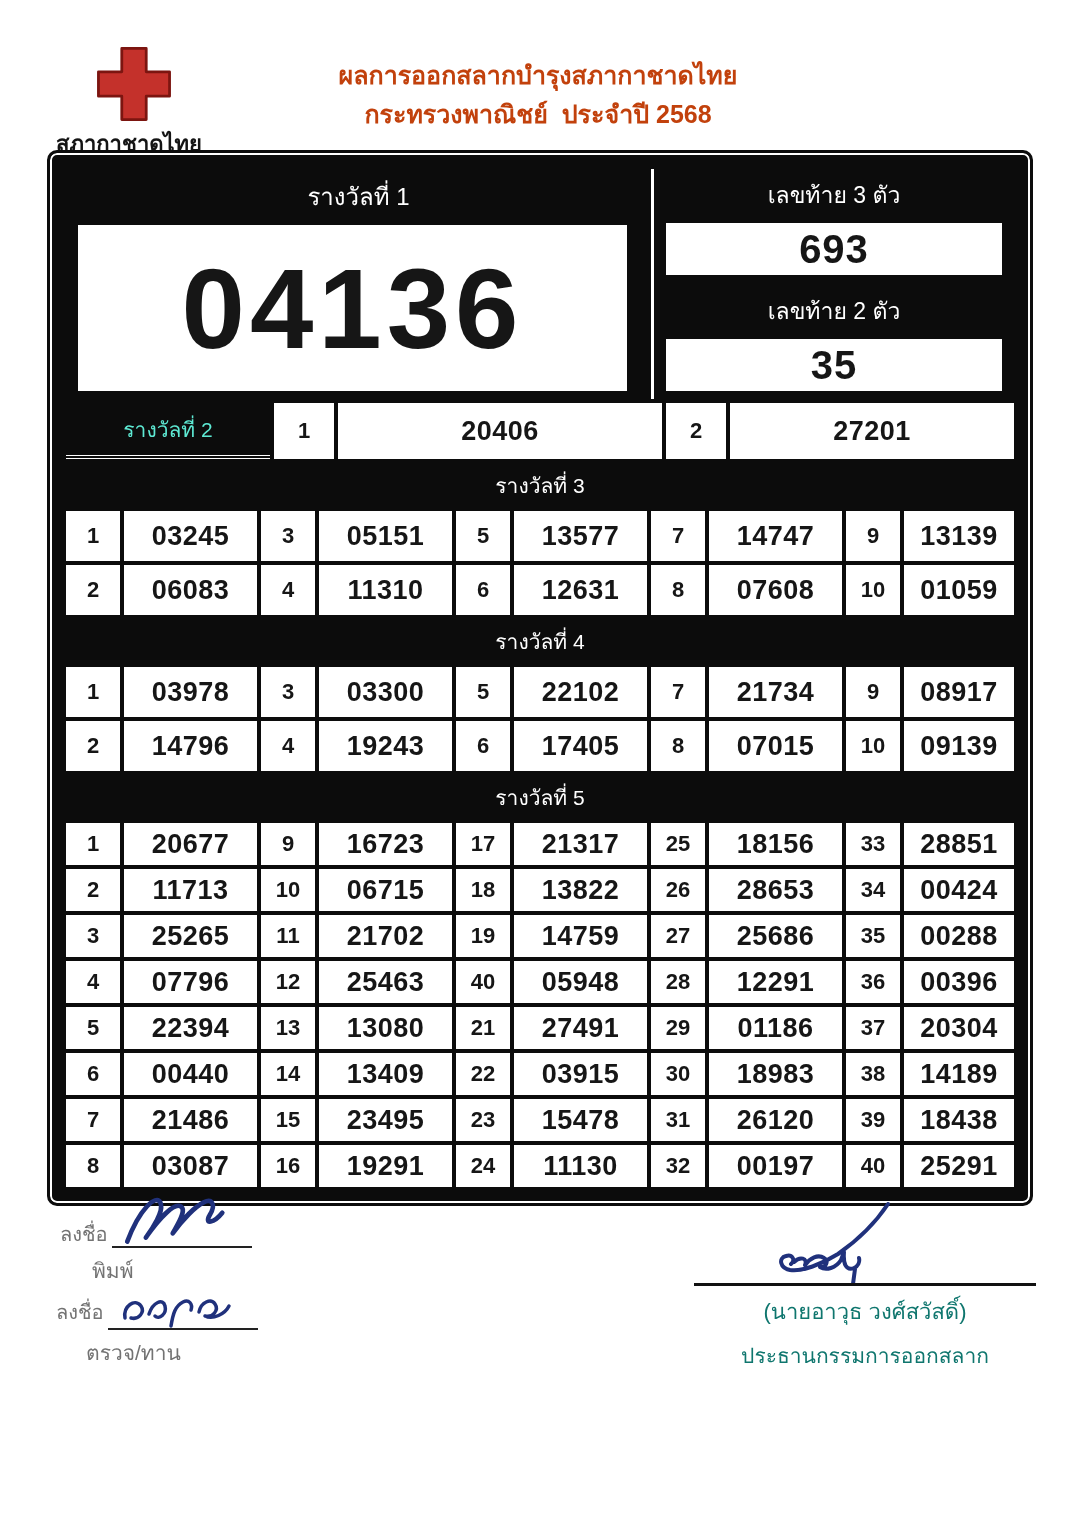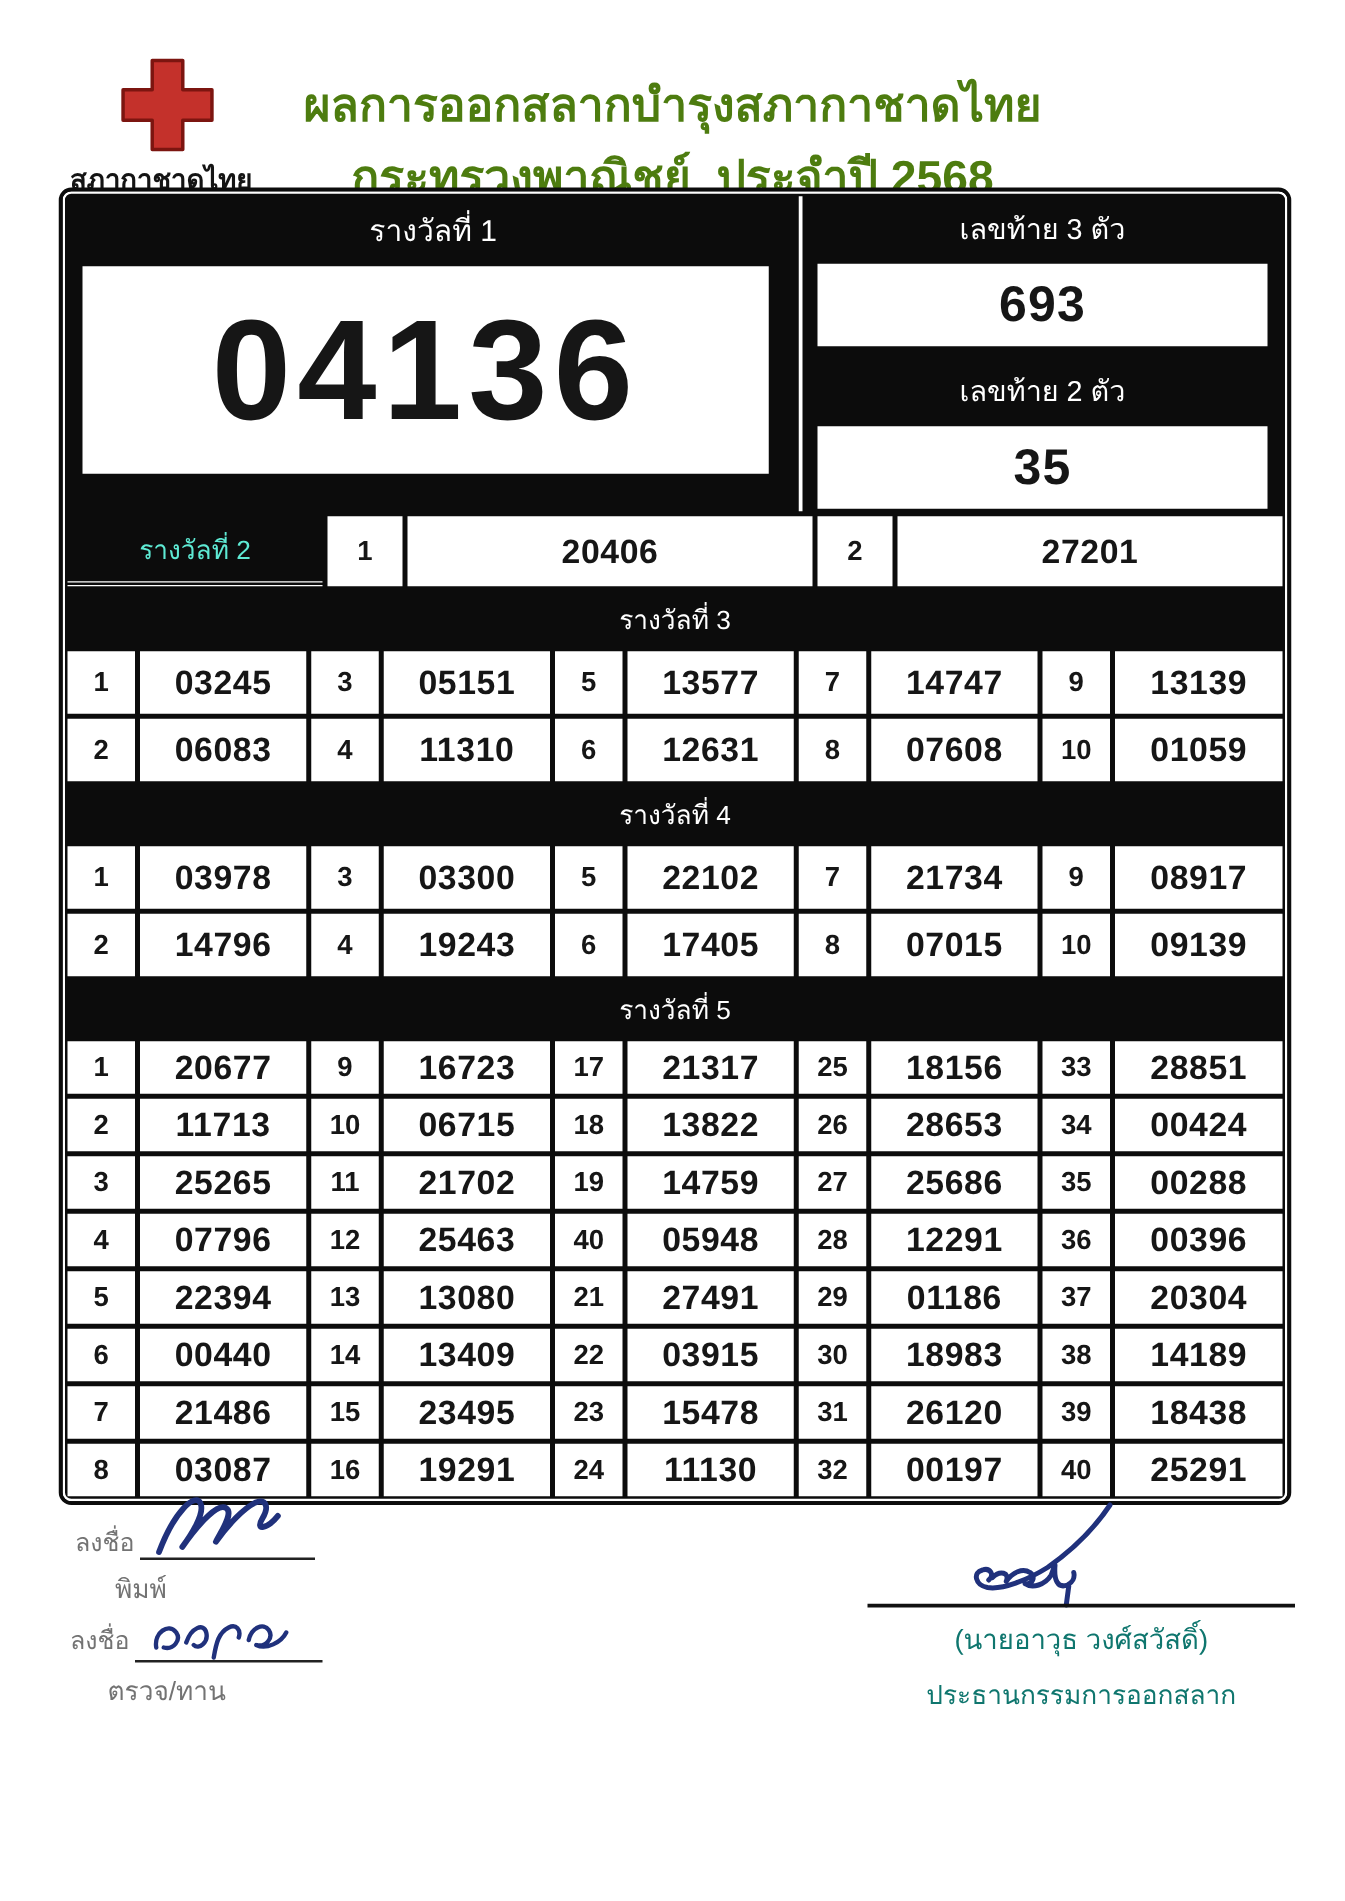--- a/index.html
+++ b/index.html
@@ -9,39 +9,39 @@
     position:relative; width:1076px; height:1521px; margin:0 auto;
     background:#fff; overflow:hidden; color:#111;
   }
 
   
   .logo-block { position:absolute; left:56px; top:44px; width:190px; }
   .cross-wrap { margin-left:38px; width:80px; height:80px; }
   .org-th { font-size:22px; font-weight:700; color:#141414; letter-spacing:0; margin-top:2px; }
   .org-en { font-size:8.5px; font-weight:700; color:#c4312b; letter-spacing:1px; margin-left:10px; margin-top:2px; }
   .title-block { position:absolute; left:0; right:0; top:56px; text-align:center; }
-  .title-line { font-size:37px; font-weight:700; color:#4d7c0f; white-space:pre; line-height:1.55; }
+  .title-line { font-size:25px; font-weight:700; color:#c2410c; white-space:pre; line-height:1.55; }
 
   
   .sheet {
     position:absolute; left:47px; top:150px; width:986px;
     background:#0c0c0c; border:3px solid #0c0c0c; border-radius:10px;
-    padding:4px; box-shadow: inset 0 0 0 2px #fff;
+    padding:16px; box-shadow: inset 0 0 0 2px #fff;
   }
   .band { color:#fff; display:flex; align-items:center; justify-content:center; }
   .whitebox { background:#fff; display:flex; align-items:center; justify-content:center; color:#161616; }
 
   .sheet-top { display:flex; }
   .top-left { width:588px; border-right:3px solid #fff; }
   .top-right { flex:1; display:flex; flex-direction:column; }
   .p1-band { height:54px; font-size:24px; }
   .p1-box { margin:2px 24px 8px 12px; height:166px; font-size:114px; font-weight:800; letter-spacing:5px; }
   .l3-band, .l2-band { height:52px; font-size:23px; }
   .l2-band { margin-top:8px; }
-  .l3-box, .l2-box { margin:2px 12px; height:66px; font-size:40px; font-weight:800; letter-spacing:1px; }
+  .l3-box, .l2-box { margin:2px 12px; height:52px; font-size:40px; font-weight:800; letter-spacing:1px; }
 
   .p2-row { margin-top:4px; height:56px; display:grid; grid-template-columns:204px 60px 324px 60px 1fr; gap:4px; }
   .p2-label { color:#5eead4; display:flex; align-items:center; justify-content:center; font-size:21px; border-bottom:4px double #fff; }
   .idx { font-size:22px; font-weight:600; }
   .val { font-size:27px; font-weight:800; letter-spacing:0.5px; }
 
   .section-band { height:44px; margin-top:4px; font-size:21px; }
 
   .num-row { margin-top:4px; display:grid; grid-template-columns:repeat(4, 54px 133px) 54px 1fr; gap:4px; }
   .num-row.p34 { height:50px; }

